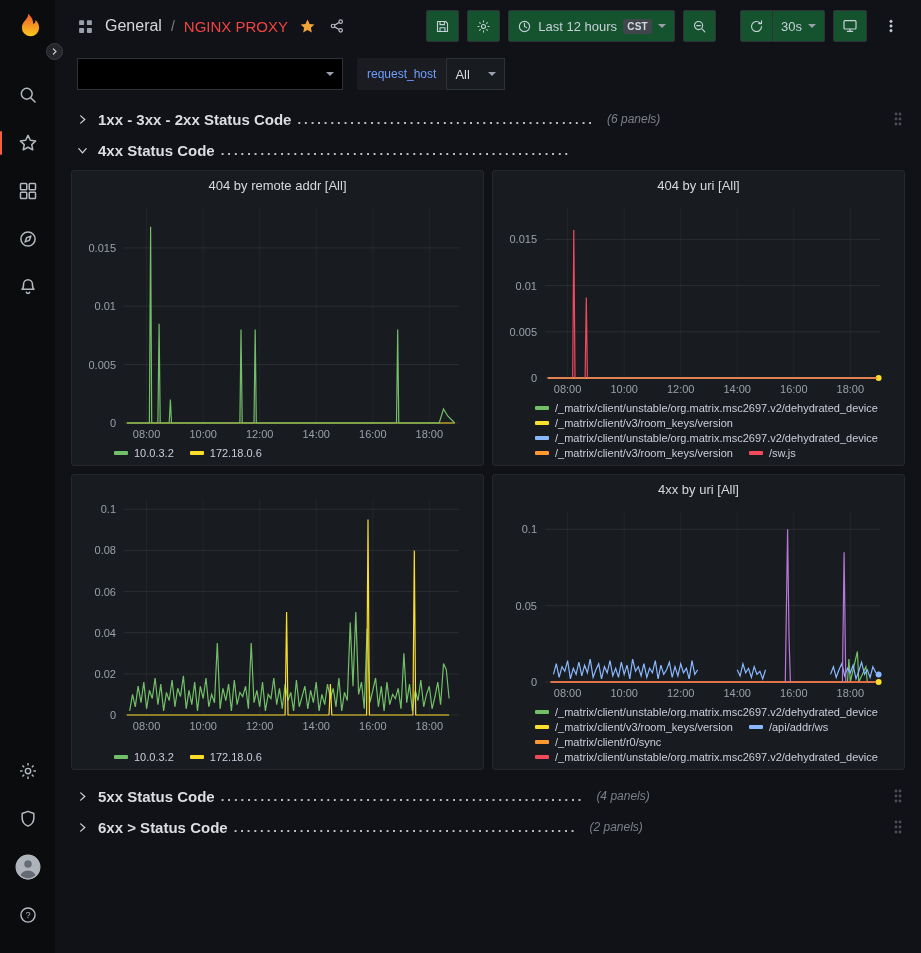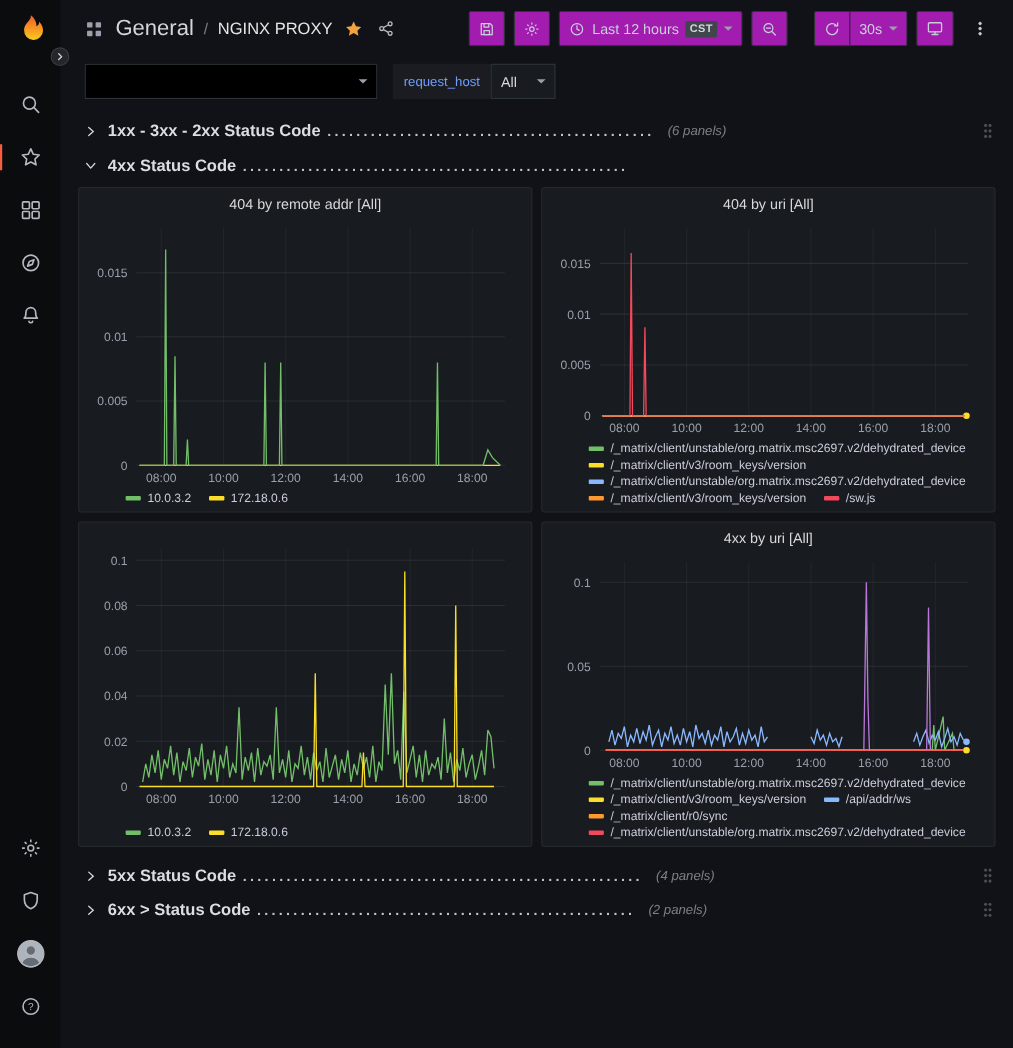--- a/index.html
+++ b/index.html
@@ -45,29 +45,29 @@
 
   
   .main { flex: 1; min-width: 0; display: flex; flex-direction: column; }
 
   .topbar {
     height: 52px; flex-shrink: 0;
     display: flex; align-items: center; justify-content: space-between;
     padding: 0 14px 0 20px;
   }
   .tb-left { display: flex; align-items: center; gap: 9px; }
-  .bc-section { color: #d5d6da; font-size: 20px; cursor: pointer; }
+  .bc-section { color: #d5d6da; font-size: 16px; cursor: pointer; }
   .bc-sep { color: #7b8087; font-size: 14px; }
-  .bc-title { color: #e5e5e5; font-size: 15px; font-weight: 500; cursor: pointer; }
+  .bc-title { color: #ef4444; font-size: 15px; font-weight: 500; cursor: pointer; }
   .icon-plain { background: none; border: none; cursor: pointer; display: flex; align-items: center; padding: 2px; }
 
   .tb-right { display: flex; align-items: center; gap: 8px; }
   .btn {
     height: 32px; min-width: 32px;
-    background: #a21caf; border: 1px solid #2f3338; border-radius: 2px;
+    background: #14532d; border: 1px solid #2f3338; border-radius: 2px;
     color: #c7d0d9; display: flex; align-items: center; justify-content: center;
     gap: 6px; padding: 0 8px; font-size: 13px; cursor: pointer;
     font-family: "Liberation Sans", sans-serif;
   }
   .btn svg { stroke: #c7d0d9; }
   .btn-group { display: flex; padding-left: 16px; }
   .btn-group .btn:first-child { border-radius: 2px 0 0 2px; }
   .btn-group .btn:last-child { border-radius: 0 2px 2px 0; border-left: 0; }
   .tz-badge {
     background: #41454c; color: #d3d8dd; font-size: 10px; font-weight: 700;

